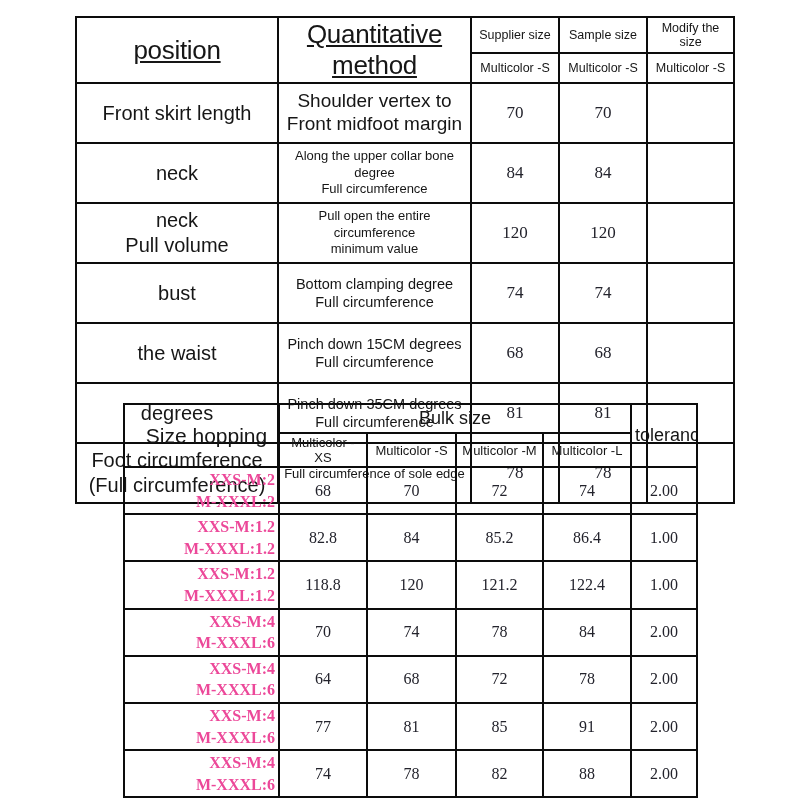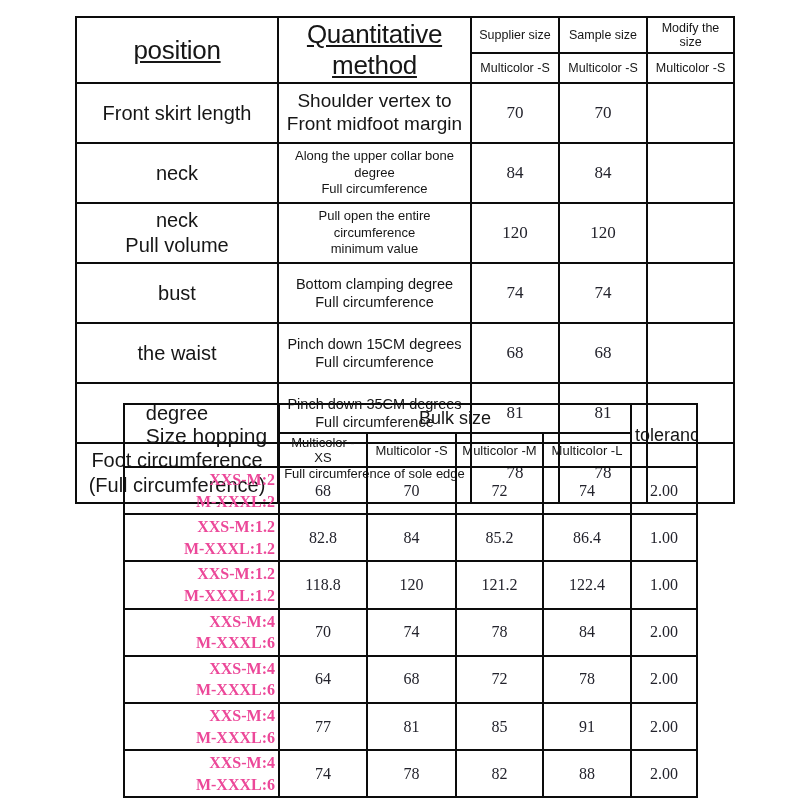--- a/index.html
+++ b/index.html
@@ -136,21 +136,21 @@
       </tr>
       <tr class="data-row">
         <td class="pos-cell">the waist</td>
         <td class="m-md">Pinch down 15CM degrees
 Full circumference</td>
         <td class="num-cell">68</td>
         <td class="num-cell">68</td>
         <td class="num-cell"></td>
       </tr>
       <tr class="data-row">
-        <td class="pos-cell">degree</td>
+        <td class="pos-cell">degrees</td>
         <td class="m-md">Pinch down 35CM degrees
 Full circumference</td>
         <td class="num-cell">81</td>
         <td class="num-cell">81</td>
         <td class="num-cell"></td>
       </tr>
       <tr class="data-row">
         <td class="pos-cell">Foot circumference
 (Full circumference)</td>
         <td class="m-one">Full circumference of sole edge</td>

